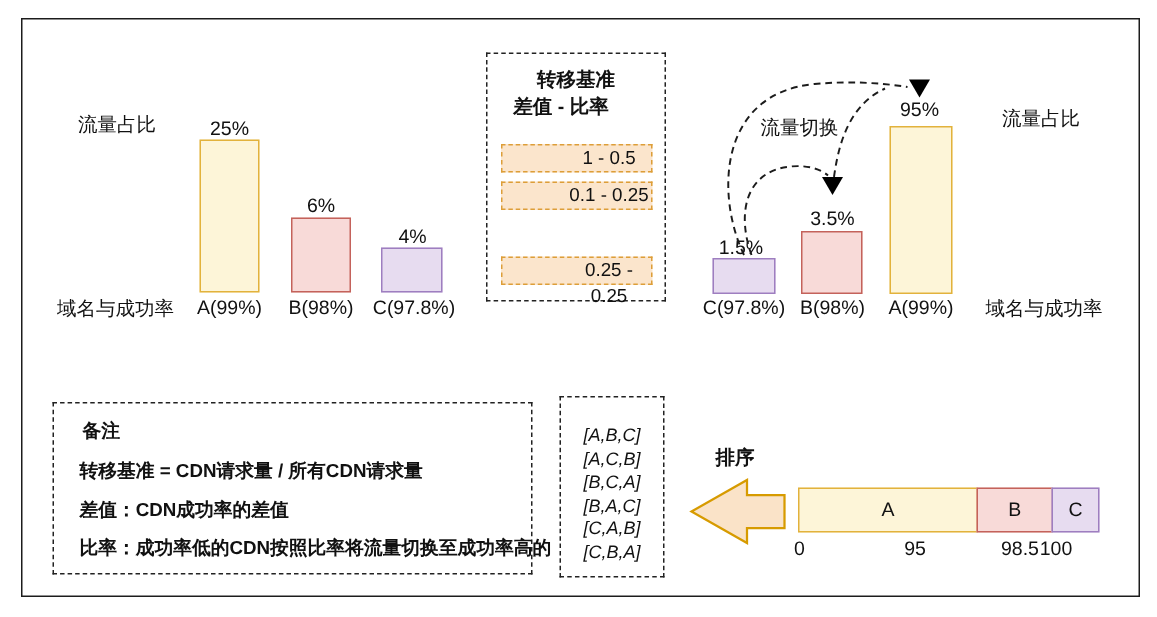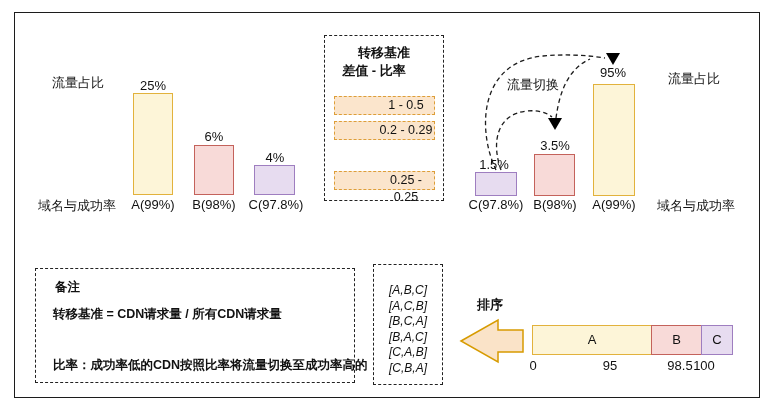--- a/index.html
+++ b/index.html
@@ -46,21 +46,21 @@
 
   <div class="abs lbl" style="left:38px;top:197px;">域名与成功率</div>
   <div class="abs lbl ctr" style="left:113px;top:197px;width:80px;">A(99%)</div>
   <div class="abs lbl ctr" style="left:174px;top:197px;width:80px;">B(98%)</div>
   <div class="abs lbl ctr" style="left:236px;top:197px;width:80px;">C(97.8%)</div>
 
   <div class="abs dashedbox" style="left:324px;top:35px;width:120px;height:166px;"></div>
   <div class="abs lbl b ctr" style="left:324px;top:44px;width:120px;">转移基准</div>
   <div class="abs lbl b ctr" style="left:324px;top:62px;width:100px;">差值 - 比率</div>
   <div class="abs transfer-item" style="top:96px;">1 - 0.5</div>
-  <div class="abs transfer-item" style="top:121px;">0.2 - 0.29</div>
+  <div class="abs transfer-item" style="top:121px;">0.1 - 0.25</div>
   <div class="abs transfer-item" style="top:171px;">0.25 - 0.25</div>
 
   <div class="abs lbl" style="left:507px;top:76px;">流量切换</div>
 
   <div class="abs lbl ctr" style="left:454px;top:157px;width:80px;">1.5%</div>
   <div class="abs bar purple" style="left:475px;top:172px;width:42px;height:24px;"></div>
 
   <div class="abs lbl ctr" style="left:515px;top:138px;width:80px;">3.5%</div>
   <div class="abs bar red" style="left:534px;top:154px;width:41px;height:42px;"></div>
 
@@ -69,20 +69,21 @@
 
   <div class="abs lbl" style="left:668px;top:70px;">流量占比</div>
   <div class="abs lbl" style="left:657px;top:197px;">域名与成功率</div>
   <div class="abs lbl ctr" style="left:456px;top:197px;width:80px;">C(97.8%)</div>
   <div class="abs lbl ctr" style="left:515px;top:197px;width:80px;">B(98%)</div>
   <div class="abs lbl ctr" style="left:574px;top:197px;width:80px;">A(99%)</div>
 
   <div class="abs dashedbox" style="left:35px;top:268px;width:320px;height:115px;"></div>
   <div class="abs sm b" style="left:55px;top:279px;font-size:12.5px;">备注</div>
   <div class="abs sm b" style="left:53px;top:306px;font-size:12.5px;white-space:nowrap;">转移基准 = CDN请求量 / 所有CDN请求量</div>
+  <div class="abs sm b" style="left:53px;top:332px;font-size:12.5px;white-space:nowrap;">差值：CDN成功率的差值</div>
   <div class="abs sm b" style="left:53px;top:357px;font-size:12.5px;white-space:nowrap;">比率：成功率低的CDN按照比率将流量切换至成功率高的</div>
 
   <div class="abs dashedbox" style="left:373px;top:264px;width:70px;height:121px;"></div>
   <div class="abs" style="left:389px;top:283px;font-style:italic;">
     <div class="permline">[A,B,C]</div>
     <div class="permline">[A,C,B]</div>
     <div class="permline">[B,C,A]</div>
     <div class="permline">[B,A,C]</div>
     <div class="permline">[C,A,B]</div>
     <div class="permline">[C,B,A]</div>

